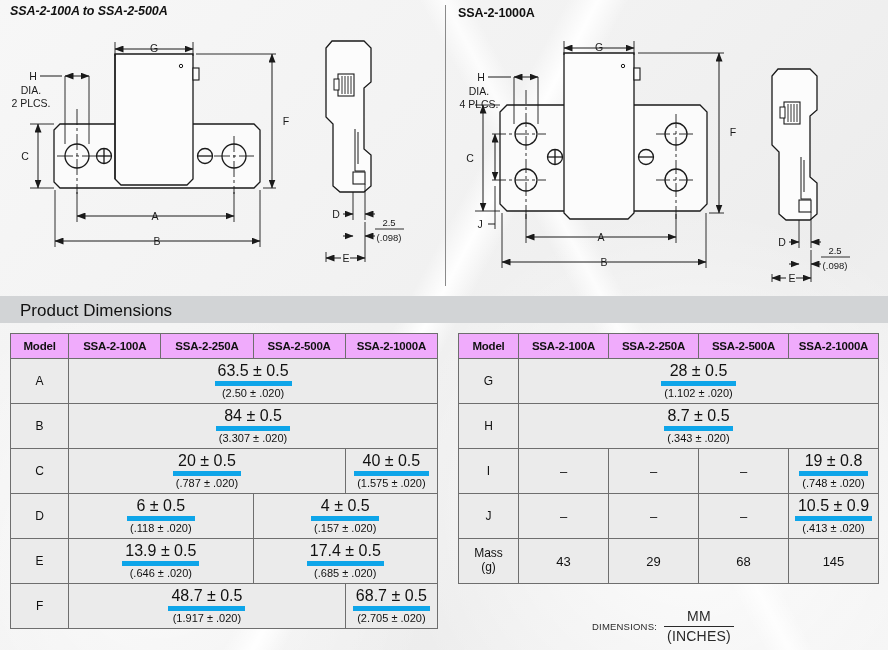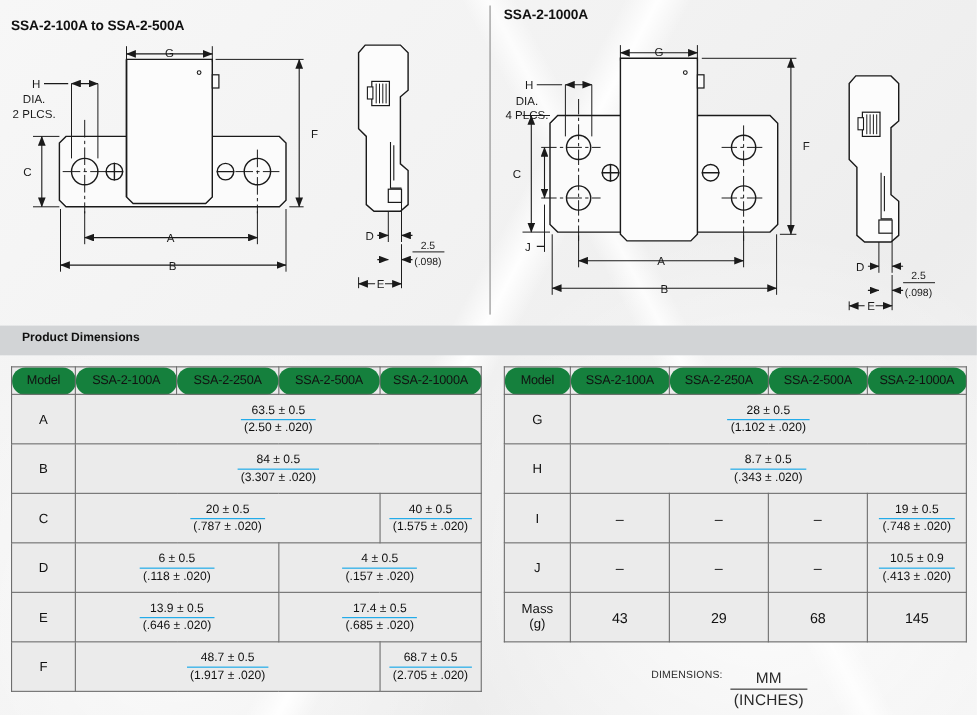--- a/index.html
+++ b/index.html
@@ -25,21 +25,21 @@
 
   
   .panel-title {
     position: absolute;
     font-size: 12.5px;
     font-weight: bold;
     letter-spacing: -0.1px;
     color: #111;
     white-space: nowrap;
   }
-  #title-left  { left: 10px;  top: 16px; }
+  #title-left  { left: 10px;  top: 4px; font-style: italic; }
   #title-right { left: 458px; top: 6px; }
 
   #panel-divider {
     position: absolute;
     left: 445px; top: 5px;
     width: 1px; height: 281px;
     background: #8a8a8a;
   }
 
   
@@ -51,22 +51,22 @@
   
   #section-bar {
     position: absolute;
     left: 0; top: 296px;
     width: 888px; height: 27px;
     background: #d2d4d6;
   }
   #section-bar-label {
     position: absolute;
     left: 20px; top: 301px;
-    font-size: 11px;
-    font-weight: bold;
+    font-size: 17px;
+    font-weight: normal;
     color: #111;
   }
 
   
   .dim-table {
     position: absolute;
     border-collapse: collapse;
     table-layout: fixed;
     background: #ebebeb;
     border: 1px solid #4a4a4a;
@@ -77,62 +77,61 @@
   .dim-table th, .dim-table td {
     border: 1px solid #6e6e6e;
     text-align: center;
     vertical-align: middle;
     background: #ebebeb;
     font-size: 11.5px;
     color: #111;
     padding: 0;
   }
   .dim-table thead th {
-    background: #15803d;
-    font-weight: normal;
+    background: #f0abfc;
+    font-weight: bold;
     font-size: 11.5px;
     height: 24px;
     letter-spacing: -0.2px;
     white-space: nowrap;
-    border-radius: 12px;
   }
   .dim-table tbody td { height: 44px; }
   .dim-table tbody td.rowlabel {
     font-size: 12px;
     font-weight: normal;
   }
   .dim-table tbody td.mass-label { line-height: 1.15; }
 
   
   .frac {
     display: inline-block;
     text-align: center;
     line-height: 1.18;
   }
   .frac .num {
     display: block;
     padding: 0 3px 1px 3px;
-    border-bottom: 1px solid #0ea5e9;
-    font-size: 11px;
+    border-bottom: 5px solid #0ea5e9;
+    font-size: 16px;
     white-space: nowrap;
   }
   .frac .den {
     display: block;
     padding: 1px 3px 0 3px;
     font-size: 11px;
     white-space: nowrap;
   }
   .dash { font-size: 13px; }
 
   
   #dim-note {
     position: absolute;
     left: 592px; top: 608px;
     display: flex;
-    align-items: flex-start;
+    align-items: center;
     gap: 7px;
     font-size: 9.5px;
     letter-spacing: 0.2px;
     color: #2a2a2a;
   }
   #dim-note .frac .num,
   #dim-note .frac .den { font-size: 14px; }
   #dim-note .frac .num { border-bottom: 1px solid #2a2a2a; }
 
   
@@ -500,21 +499,21 @@
         </tr>
         <tr>
           <td class="rowlabel">H</td>
           <td colspan="4"><span class="frac"><span class="num">8.7 ± 0.5</span><span class="den">(.343 ± .020)</span></span></td>
         </tr>
         <tr>
           <td class="rowlabel">I</td>
           <td><span class="dash">–</span></td>
           <td><span class="dash">–</span></td>
           <td><span class="dash">–</span></td>
-          <td><span class="frac"><span class="num">19 ± 0.5</span><span class="den">(.748 ± .020)</span></span></td>
+          <td><span class="frac"><span class="num">19 ± 0.8</span><span class="den">(.748 ± .020)</span></span></td>
         </tr>
         <tr>
           <td class="rowlabel">J</td>
           <td><span class="dash">–</span></td>
           <td><span class="dash">–</span></td>
           <td><span class="dash">–</span></td>
           <td><span class="frac"><span class="num">10.5 ± 0.9</span><span class="den">(.413 ± .020)</span></span></td>
         </tr>
         <tr>
           <td class="rowlabel mass-label">

